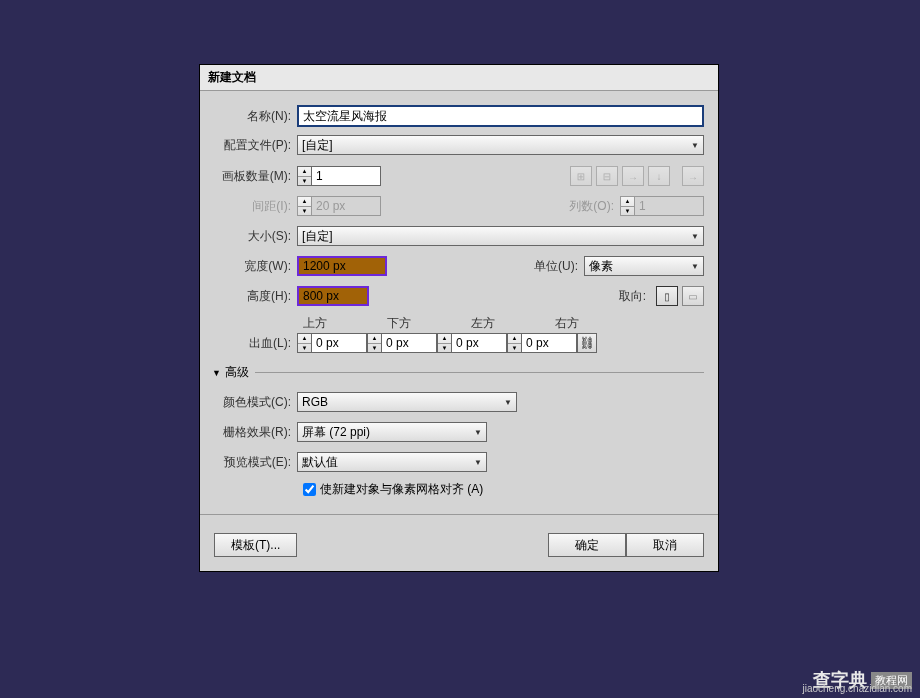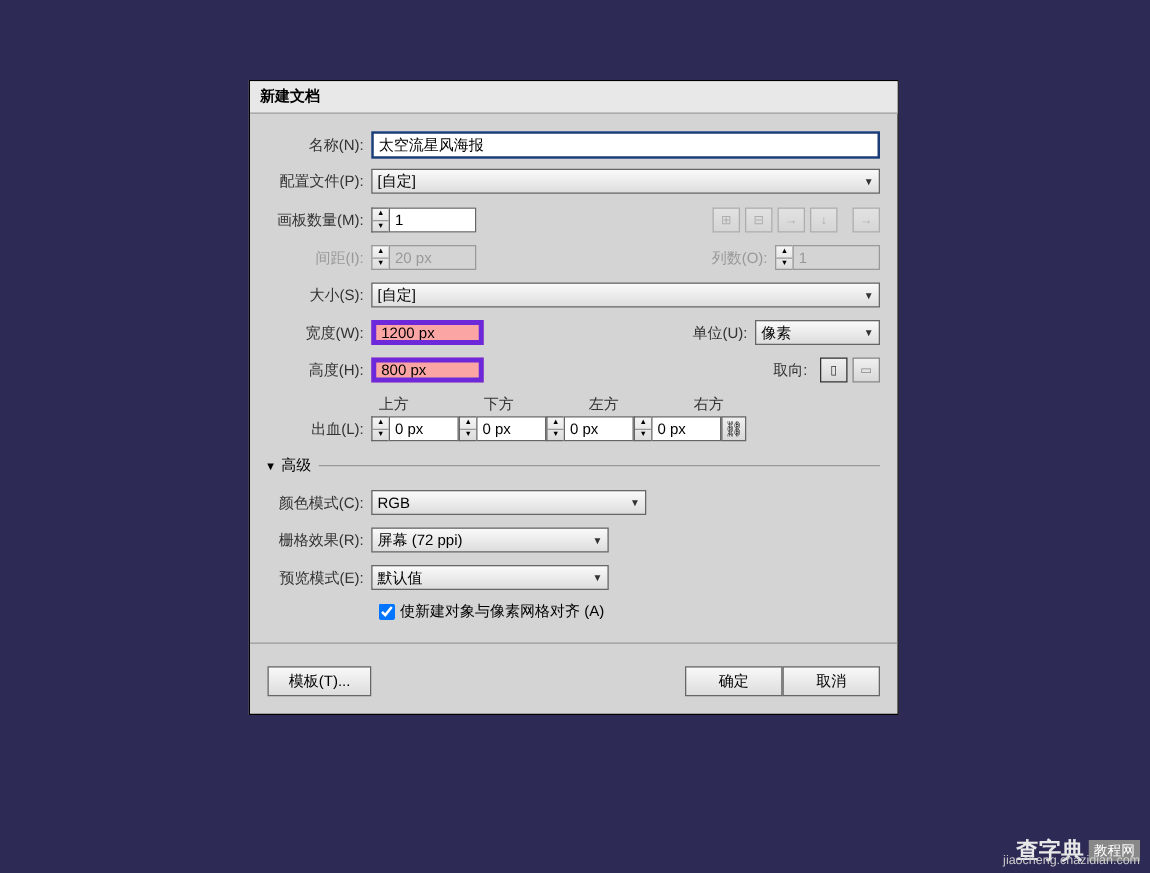--- a/index.html
+++ b/index.html
@@ -3,21 +3,21 @@
 <meta charset="utf-8">
 <style>
 * { box-sizing: border-box; margin: 0; padding: 0; font-family: "Microsoft YaHei", SimSun, sans-serif; font-size: 12px; }
 body { background: #2d2a55; width: 920px; height: 698px; position: relative; }
 .dialog { position: absolute; left: 199px; top: 64px; width: 520px; background: #d4d4d4; border: 1px solid #000; }
 .titlebar { background: #e8e8e8; border-bottom: 1px solid #999; padding: 4px 8px; font-weight: bold; }
 .content { padding: 14px 14px 10px 2px; }
 .row { display: flex; align-items: center; margin-bottom: 8px; min-height: 22px; }
 .label { width: 95px; text-align: right; padding-right: 6px; color: #333; white-space: nowrap; }
 .label.disabled { color: #999; }
-.input-text { height: 20px; border: 4px solid #6d28d9; background: #fca5a5; padding: 1px 4px; }
+.input-text { height: 20px; border: 2px solid #6d28d9; background: #a16207; padding: 1px 4px; }
 .input-name { flex: 1; border: 2px solid #1a3d7a; height: 22px; padding: 1px 4px; background: #fff; }
 .dropdown { height: 20px; border: 1px solid #666; background: linear-gradient(#fafafa,#ddd); display: flex; align-items: center; padding: 0 4px; position: relative; }
 .dropdown::after { content: "▼"; font-size: 8px; position: absolute; right: 4px; color: #333; }
 .spinner { display: flex; height: 20px; }
 .spinner-btns { width: 14px; display: flex; flex-direction: column; border: 1px solid #666; border-right: none; background: linear-gradient(#f5f5f5,#ddd); }
 .spinner-up, .spinner-down { flex: 1; font-size: 6px; text-align: center; line-height: 8px; border-bottom: 1px solid #999; }
 .spinner-down { border-bottom: none; }
 .spinner-input { border: 1px solid #666; background: #fff; padding: 1px 4px; height: 20px; }
 .spinner.disabled .spinner-input { background: #d4d4d4; color: #999; border-color: #999; }
 .spinner.disabled .spinner-btns { border-color: #999; }
@@ -105,28 +105,28 @@
       <div class="dropdown" style="flex:1">
         <span>[自定]</span>
       </div>
     </div>
 
     <div class="row">
       <div class="label">宽度(W):</div>
       <input class="input-text" style="width: 90px;" value="1200 px">
       <div style="flex:1"></div>
       <div class="label" style="width:70px">单位(U):</div>
-      <div class="dropdown" style="width:100px">
+      <div class="dropdown" style="width:120px">
         <span>像素</span>
       </div>
     </div>
 
     <div class="row">
       <div class="label">高度(H):</div>
-      <input class="input-text" style="width: 90px;" value="800 px">
+      <input class="input-text" style="width: 72px;" value="800 px">
       <div style="flex:1"></div>
       <div class="label" style="width:70px">取向:</div>
       <div class="icon-btn active">▯</div>
       <div class="icon-btn">▭</div>
     </div>
 
     <div class="bleed-labels">
       <span>上方</span>
       <span>下方</span>
       <span>左方</span>

